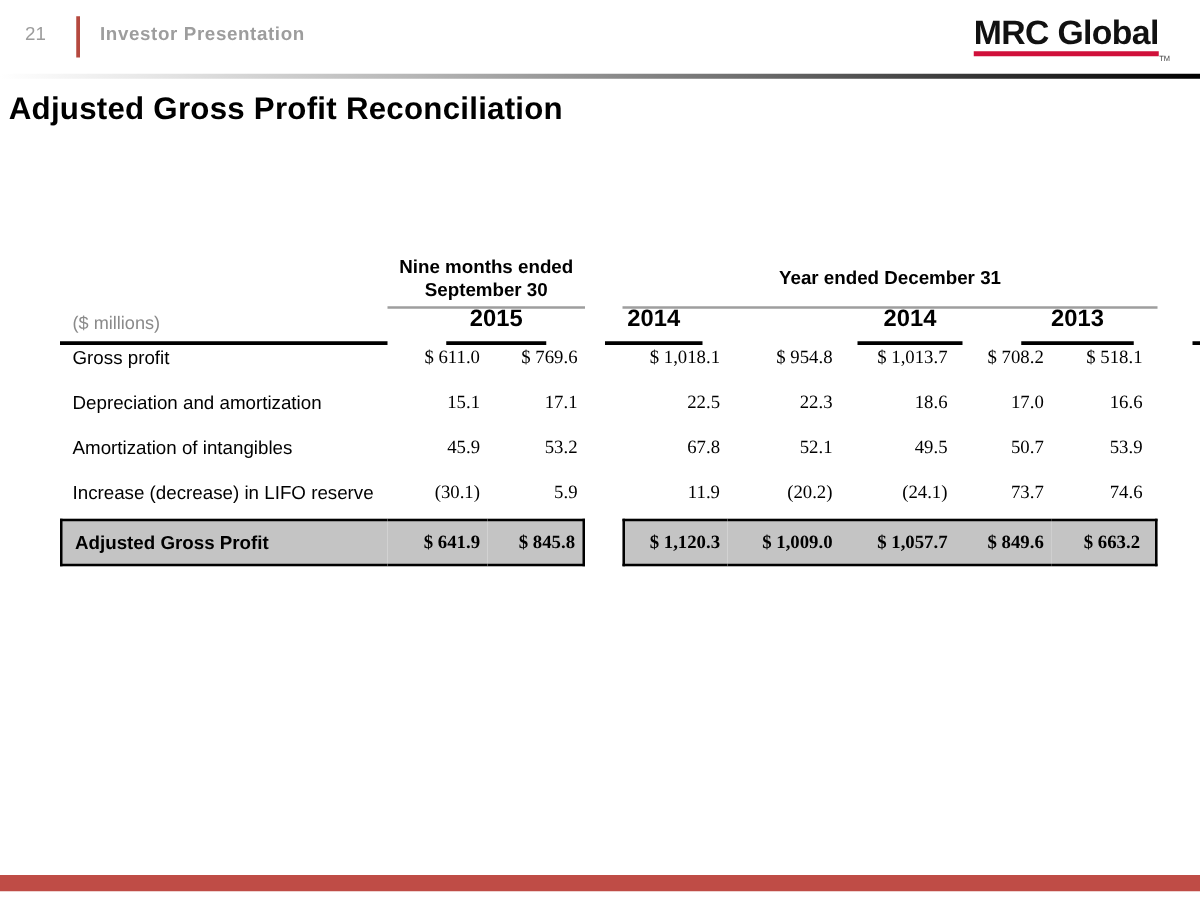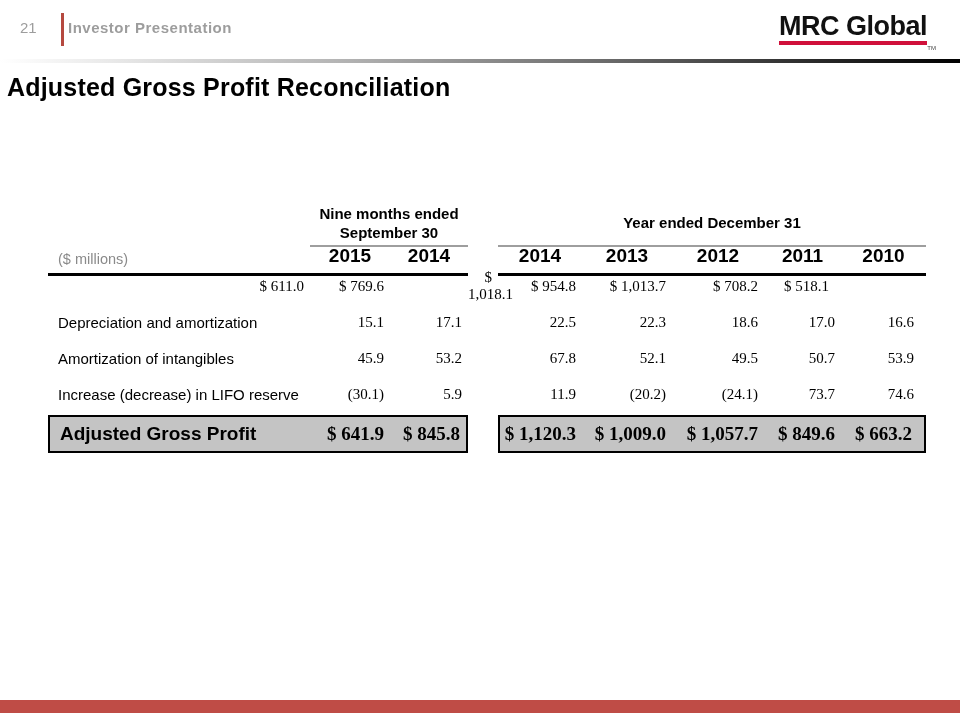--- a/index.html
+++ b/index.html
@@ -12,21 +12,21 @@
   
   .page-num {
     position:absolute; left:20px; top:19px;
     font-size:15px; color:#9d9d9d;
   }
   .red-tick {
     position:absolute; left:61px; top:13px; width:3px; height:33px;
     background:#b5493f;
   }
   .pres-title {
-    position:absolute; left:68px; top:19px;
+    position:absolute; left:80px; top:19px;
     font-size:15px; font-weight:bold; color:#9d9d9d; letter-spacing:0.5px;
   }
   .logo {
     position:absolute; right:33px; top:12px; text-align:right;
   }
   .logo-text {
     font-size:27px; font-weight:800; letter-spacing:-0.5px; color:#111;
     line-height:1.05; display:block;
   }
   .logo-underline {
@@ -58,37 +58,37 @@
   .g-left   { grid-column:2/4; }
   .g-sp     { grid-column:4; }
   .g-right  { grid-column:5/10; }
   .group-box {
     border-bottom:2px solid #9e9e9e;
     display:flex; align-items:center; justify-content:center;
     text-align:center; font-weight:bold; font-size:15px; line-height:1.25;
     white-space:pre-line; padding-bottom:2px;
   }
 
-  .colhead-row { height:23px; align-items:end; }
+  .colhead-row { height:23px; align-items:end;gap:47px; }
   .colhead-row > div { border-bottom:3px solid #000; height:100%; display:flex; align-items:flex-end; }
   .colhead-row > .sp { border-bottom:none; }
   .units {
     font-size:14.5px; color:#8a8a8a; padding:0 0 6px 10px; font-weight:normal;
   }
   .yr {
     font-weight:bold; font-size:19px; justify-content:center; padding-bottom:6px;
   }
 
   .data-row { height:36px; font-size:15px; }
   .cell-label { padding-left:10px; }
   .cell-num { text-align:right; padding-right:6px; justify-self:stretch;font-family:Liberation Serif, serif; }
   .cell-num.last { padding-right:12px; }
   .sp { }
 
-  .total-row { height:38px; margin-top:3px; font-size:19px; font-weight:bold; }
+  .total-row { height:38px; margin-top:3px; font-size:15px; font-weight:bold; }
   .total-row > div { height:100%; display:flex; align-items:center; }
   .total-row > .tcell {
     background:#c4c4c4; border-top:2px solid #000; border-bottom:2px solid #000;
   }
   .total-row > .tcell.edge-l { border-left:2px solid #000; }
   .total-row > .tcell.edge-r { border-right:2px solid #000; }
   .total-row .cell-label { display:flex; align-items:center; }
   .total-row .cell-num { justify-content:flex-end; }
 
   
@@ -132,20 +132,21 @@
     <div class="yr">2014</div>
     <div class="sp"></div>
     <div class="yr">2014</div>
     <div class="yr">2013</div>
     <div class="yr">2012</div>
     <div class="yr">2011</div>
     <div class="yr">2010</div>
   </div>
 
   <div class="row data-row">
+    <div class="cell-label">Gross profit</div>
     <div class="cell-num">$ 611.0</div>
     <div class="cell-num">$ 769.6</div>
     <div class="sp"></div>
     <div class="cell-num">$ 1,018.1</div>
     <div class="cell-num">$ 954.8</div>
     <div class="cell-num">$ 1,013.7</div>
     <div class="cell-num">$ 708.2</div>
     <div class="cell-num last">$ 518.1</div>
   </div>
 

